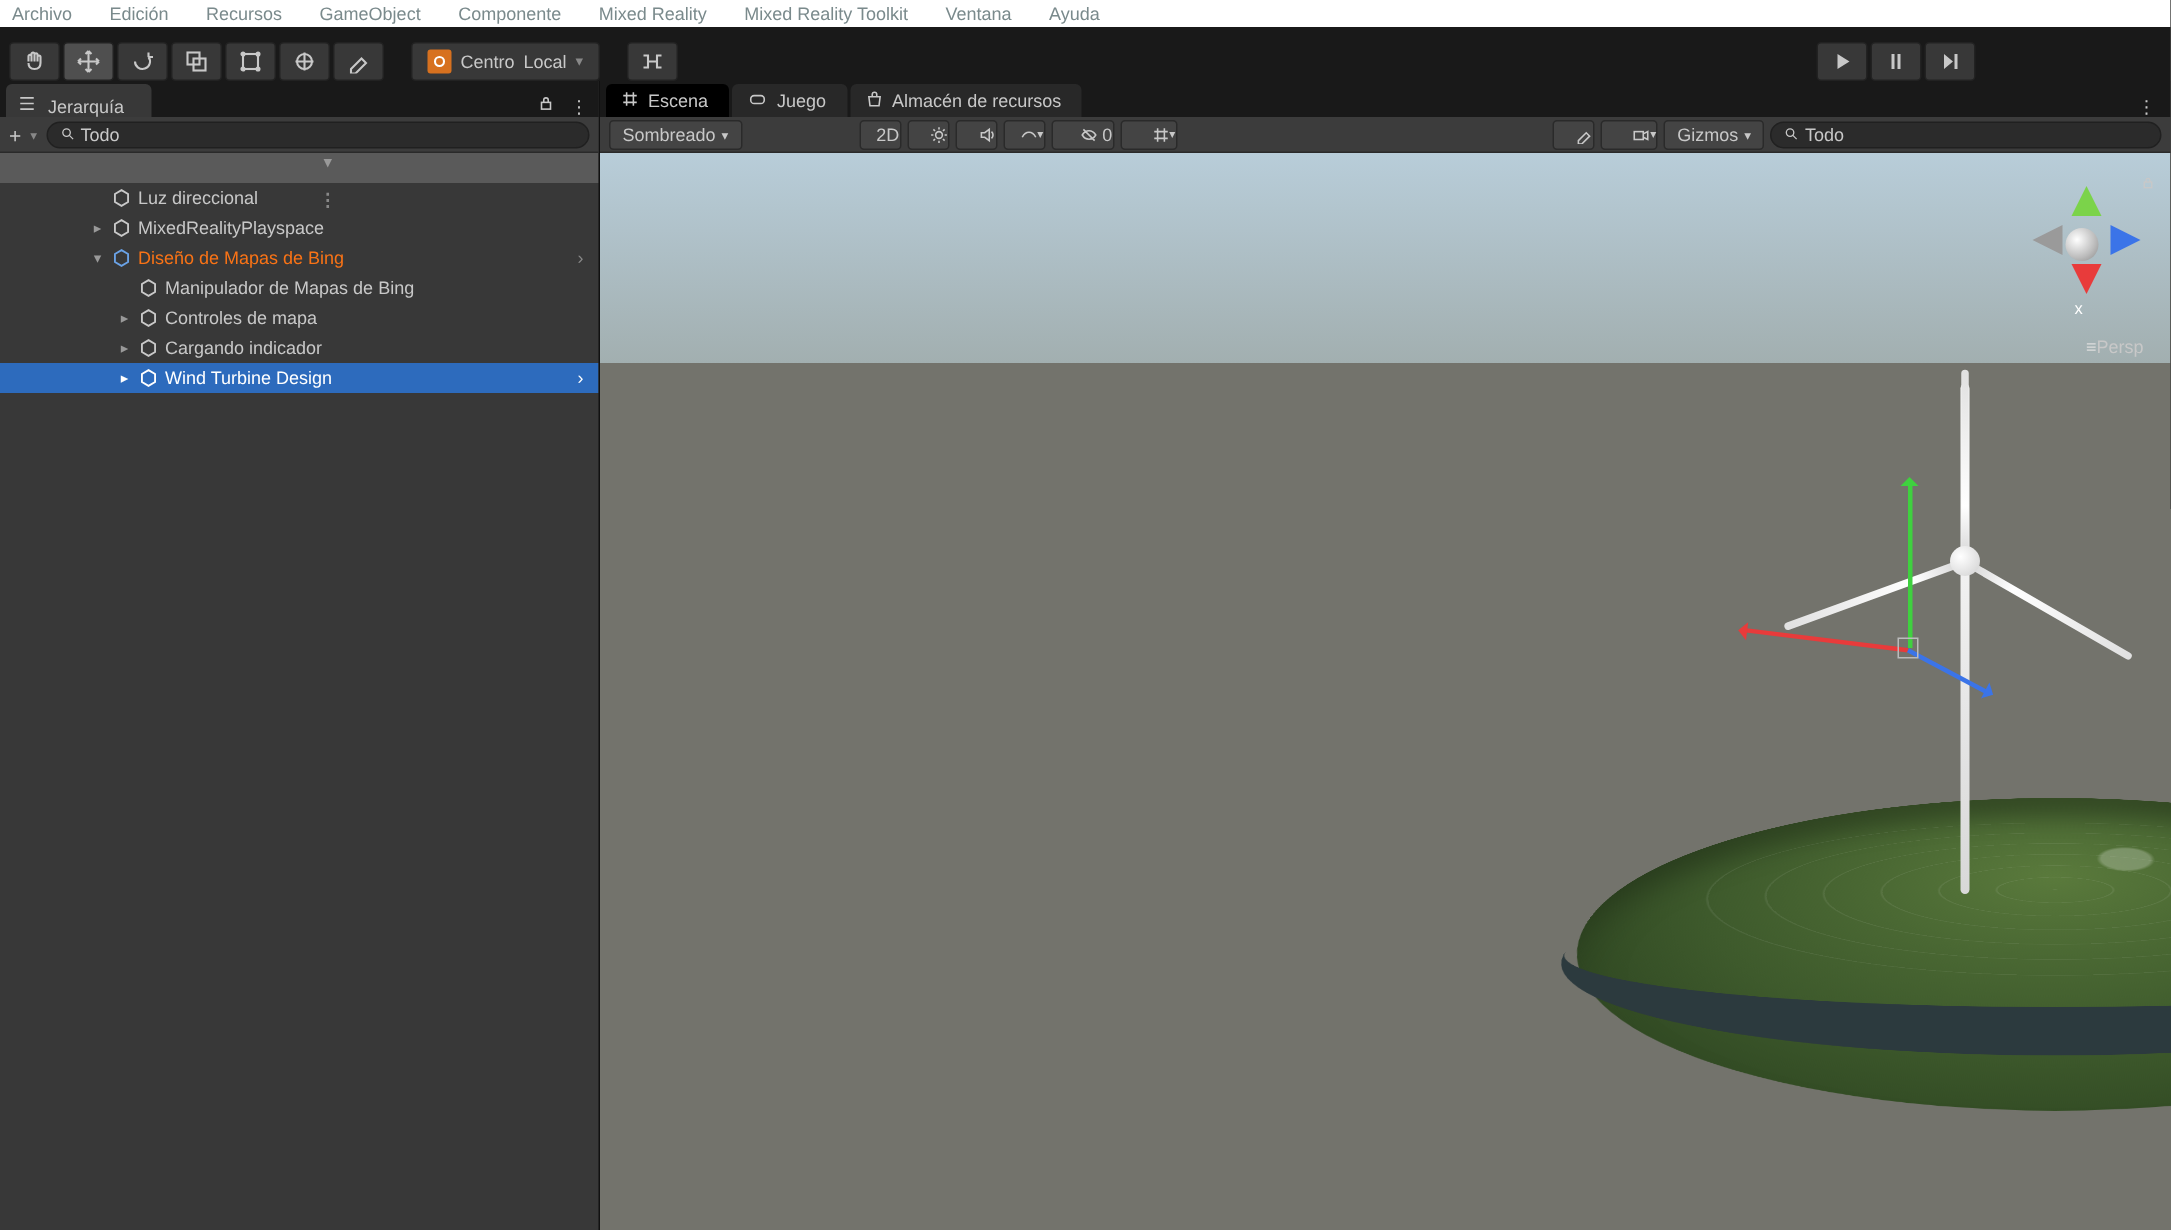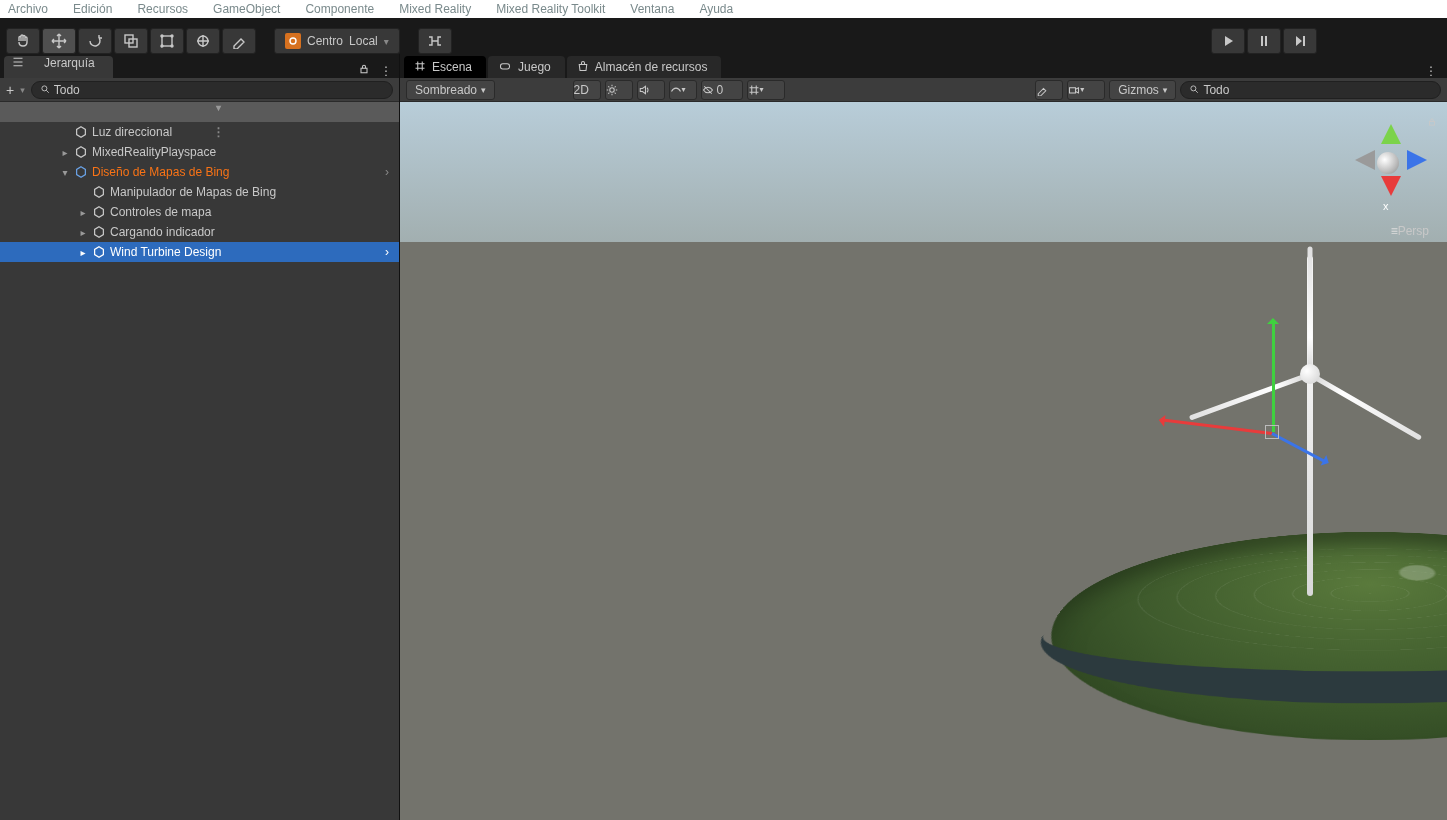--- a/index.html
+++ b/index.html
@@ -19,21 +19,21 @@
 .pill { height: 26px; background: #383838; border: 1px solid #222; border-radius: 3px; display: flex; align-items: center; padding: 0 10px; gap: 6px; font-size: 15px; color: #dcdcdc; }
 .pill .ico { width: 16px; height: 16px; background: #d7711f; border-radius: 2px; display: flex; align-items: center; justify-content: center; }
 .spacer { flex: 1; }
 
 
 .content { flex: 1; display: flex; min-height: 0; }
 
 
 .hier { width: 400px; background: #383838; display: flex; flex-direction: column; border-right: 1px solid #111; }
 .hier-tabrow { height: 24px; background: #191919; display: flex; align-items: flex-end; padding-left: 4px; }
-.hier-tab { height: 22px; background: #383838; border-radius: 4px 4px 0 0; display: flex; align-items: flex-start; gap: 20px; padding: 0 18px 0 8px; }
+.hier-tab { height: 22px; background: #383838; border-radius: 4px 4px 0 0; display: flex; align-items: flex-end; gap: 8px; padding: 0 18px 0 8px; }
 .hier-tabrow .right { margin-left: auto; display: flex; align-items: center; gap: 10px; padding: 0 8px; }
 .hier-toolbar { height: 24px; background: #3c3c3c; display: flex; align-items: center; gap: 6px; padding: 0 6px; border-bottom: 1px solid #2a2a2a; }
 .search { flex: 1; height: 18px; background: #2b2b2b; border: 1px solid #202020; border-radius: 9px; display: flex; align-items: center; padding: 0 8px; gap: 4px; font-size: 11px; color: #aaa; }
 
 .tree { flex: 1; overflow: auto; }
 .row { height: 20px; display: flex; align-items: center; gap: 4px; padding-right: 6px; }
 .row.scene { background: #5a5a5a; font-weight: 600; color: #e6e6e6; }
 .row.sel { background: #2d6bbd; color: #fff; }
 .row .arrow { width: 10px; text-align: center; font-size: 10px; color: #999; }
 .row .cube { width: 14px; height: 14px; }
@@ -43,21 +43,21 @@
 
 
 .scene { flex: 1; display: flex; flex-direction: column; background: #383838; }
 .scene-tabrow { height: 24px; background: #191919; display: flex; align-items: flex-end; gap: 2px; padding-left: 4px; }
 .scene-tab { height: 22px; background: #282828; border-radius: 4px 4px 0 0; display: flex; align-items: center; gap: 6px; padding: 0 14px 0 10px; color: #b5b5b5; }
 .scene-tab.active { background: #000000; color: #dcdcdc; }
 .scene-tabrow .right { margin-left: auto; padding: 0 10px; color: #aaa; }
 
 .scene-tools { height: 24px; background: #3c3c3c; display: flex; align-items: center; gap: 4px; padding: 0 6px; border-bottom: 1px solid #2a2a2a; }
 .scene-tools .dd { height: 20px; background: #444; border: 1px solid #2a2a2a; border-radius: 3px; display: flex; align-items: center; padding: 0 8px; gap: 4px; font-size: 11px; }
-.scene-tools .mini { width: 28px; height: 20px; background: #444; border: 1px solid #2a2a2a; border-radius: 3px; display: flex; align-items: center; justify-content: flex-start; font-size: 11px; }
+.scene-tools .mini { width: 28px; height: 20px; background: #444; border: 1px solid #2a2a2a; border-radius: 3px; display: flex; align-items: center; justify-content: flex-end; font-size: 11px; }
 
 .viewport { flex: 1; position: relative; overflow: hidden; background: #73736c; }
 .sky { position: absolute; left: 0; right: 0; top: 0; height: 140px; background: linear-gradient(#b8cdd9, #a2afb0); }
 .ground { position: absolute; left: 0; right: 0; top: 140px; bottom: 0; background: #73736c; }
 
 .terrain { position: absolute; left: 660px; top: 300px; width: 620px; height: 420px; border-radius: 50%; background: radial-gradient(ellipse at 50% 35%, #5a7a3c 0%, #4a6833 30%, #3e5a2c 55%, #2f4722 80%); transform: perspective(800px) rotateX(62deg); box-shadow: 0 40px 40px rgba(0,0,0,0.25) inset; }
 .terrain::after { content:""; position:absolute; inset:0; border-radius:50%; border-bottom: 90px solid #2c3a3e; transform: translateY(45px) scaleY(0.55); }
 .terrain::before { content:""; position:absolute; left:8%; top:10%; right:8%; bottom:30%; border-radius:50%; background:
  radial-gradient(circle at 60% 30%, rgba(255,255,255,0.35) 0 5%, transparent 6%),
  repeating-radial-gradient(ellipse at 50% 50%, rgba(255,255,255,0.10) 0 1px, transparent 2px 40px);

